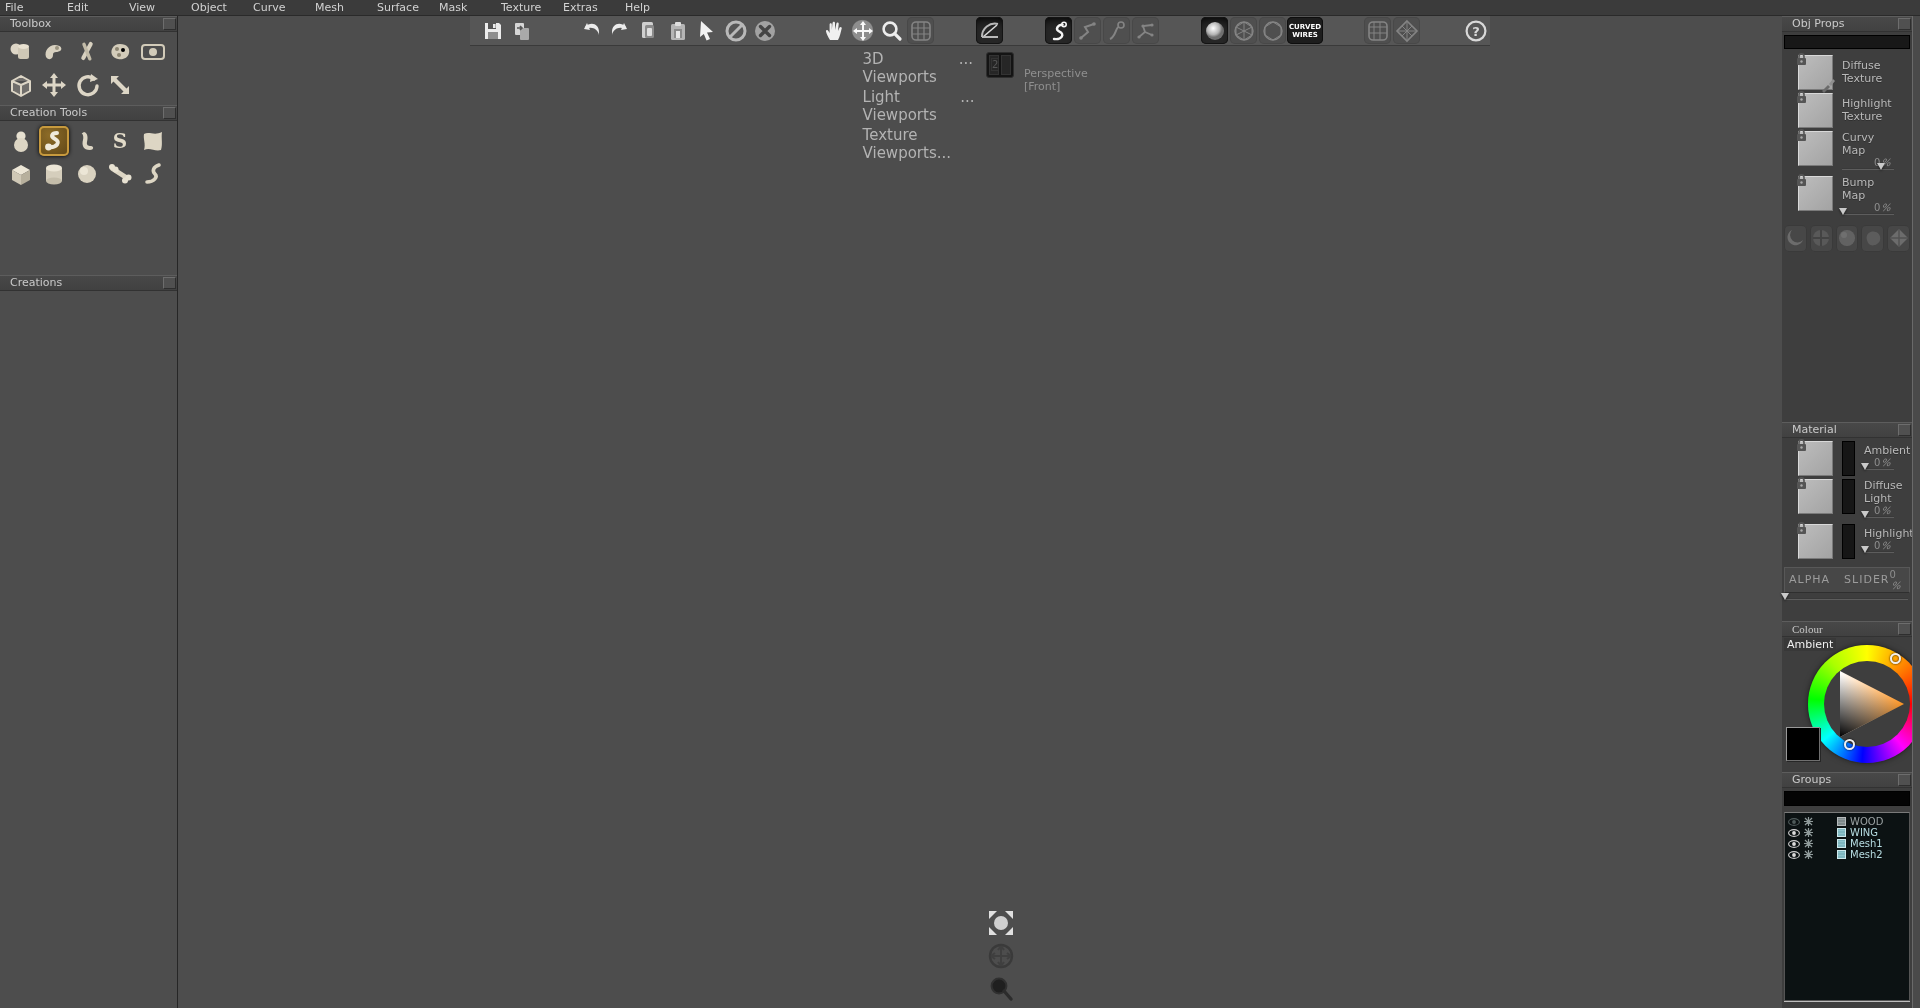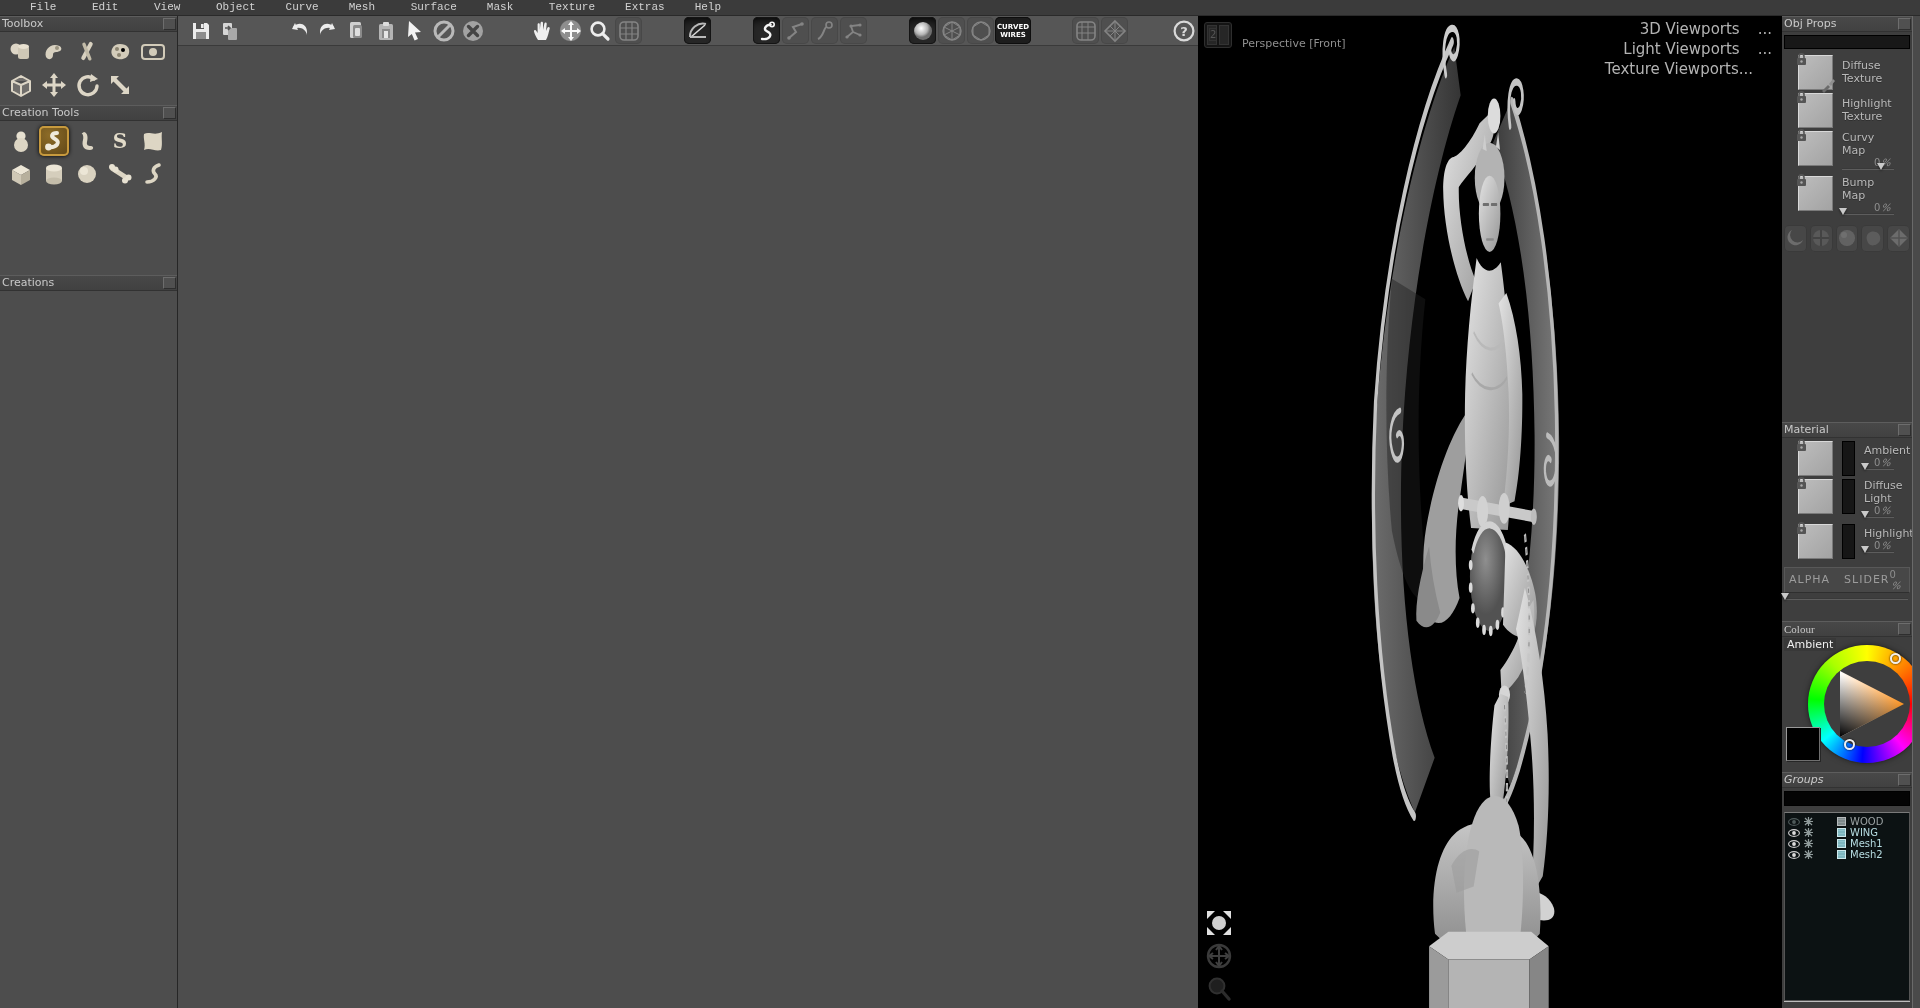--- a/index.html
+++ b/index.html
@@ -2,40 +2,40 @@
 <html><head>
 <meta charset="utf-8">
 <style>
   html,body{margin:0;padding:0;width:1920px;height:1008px;overflow:hidden;
     font-family:"DejaVu Sans",sans-serif;background:#4d4d4d;-webkit-font-smoothing:none;}
   *{box-sizing:border-box;}
   .app{width:1920px;height:1008px;display:flex;flex-direction:column;}
 
   
   .menubar{height:16px;background:#3b3b3b;border-bottom:1px solid #2a2a2a;display:flex;align-items:center;}
-  .menu-item{min-width:62px;padding-left:30px;font-size:11px;color:#d2d2d2;cursor:default;line-height:15px;font-family:Liberation Mono, monospace;}
+  .menu-item{min-width:62px;padding-left:5px;font-size:11px;color:#d2d2d2;cursor:default;line-height:15px;}
 
   .main{flex:1;display:flex;min-height:0;}
 
   
   .left-panel{width:178px;background:#4d4d4d;border-right:1px solid #262626;display:flex;flex-direction:column;}
   .hdr{position:relative;height:16px;background:linear-gradient(#484848,#414141);
     border-top:1px solid #5d5d5d;border-bottom:1px solid #323232;color:#c9c9c9;
-    font-size:11px;line-height:14px;padding:0 2px;flex:0 0 auto;}
+    font-size:11px;line-height:14px;padding:0 10px;flex:0 0 auto;}
   .hdr-btn{position:absolute;right:1px;top:1px;width:13px;height:12px;background:#505050;
     border:1px solid #2e2e2e;border-top-color:#6d6d6d;border-left-color:#6d6d6d;}
   .toolgrid{display:flex;flex-wrap:wrap;gap:3px;padding:5px 6px;}
   .tool{width:30px;height:30px;border-radius:5px;display:flex;align-items:center;justify-content:center;}
   .tool.active{background:radial-gradient(circle at 35% 30%,#8d6c28,#5e4516);
     box-shadow:0 0 0 2px #c79a3e inset,0 0 4px #000;}
   .spacer1{height:81px;}
   .left-fill{flex:1;}
 
   
-  .center{flex:1;display:flex;flex-direction:row;min-width:0;}
+  .center{flex:1;display:flex;flex-direction:column;min-width:0;align-items:center;}
   .toolbar{height:30px;background:#565656;border-bottom:1px solid #3a3a3a;display:flex;align-items:center;padding-left:8px;}
   .tbtn{width:27px;height:27px;margin:0 1px;border-radius:5px;display:flex;align-items:center;justify-content:center;flex:0 0 auto;}
   .tbtn.dark{background:#262626;box-shadow:inset 0 0 0 1px #141414, inset 0 8px 10px -6px #000;}
   .tbtn.darkdim{background:#454545;box-shadow:inset 0 0 0 1px #333;}
   .tbtn.dim{opacity:.38;}
   .tbtn.halo{background:radial-gradient(circle,#8e8e8e 0 52%,rgba(0,0,0,0) 58%);}
   .tsep{width:22px;flex:0 0 auto;}
   .tsep.big{width:40px;}
   .cwires{width:36px;height:27px;border-radius:5px;background:#1d1d1d;box-shadow:inset 0 0 0 1px #0e0e0e;
     display:flex;flex-direction:column;align-items:center;justify-content:center;color:#fff;
@@ -107,21 +107,21 @@
   .grow .gname{color:#b7dde2;}
   .grow.wood .gname{color:#9aa1a2;}
   .grow svg.eye .iris{fill:#dcdcdc;}
   .grow svg.eye .ball{stroke:#cfcfcf;}
   .grow svg.eye.dim .iris{fill:#4f5a5a;}
   .grow svg.eye.dim .ball{stroke:#4f5a5a;}
   .gbottom{height:8px;margin:0 2px;background:#3e3e3e;border-top:1px solid #bdbdbd;}
 
   .mt-material{margin-top:166px;}
   .mt-colour{margin-top:18px;font-family:Liberation Serif, serif;}
-  .mt-groups{margin-top:2px;font-style:italic;}
+  .mt-groups{margin-top:2px;}
 </style>
 </head>
 <body>
 
 <div class="app">
 
   <div class="menubar">
 
       <span class="menu-item">File</span>
 

